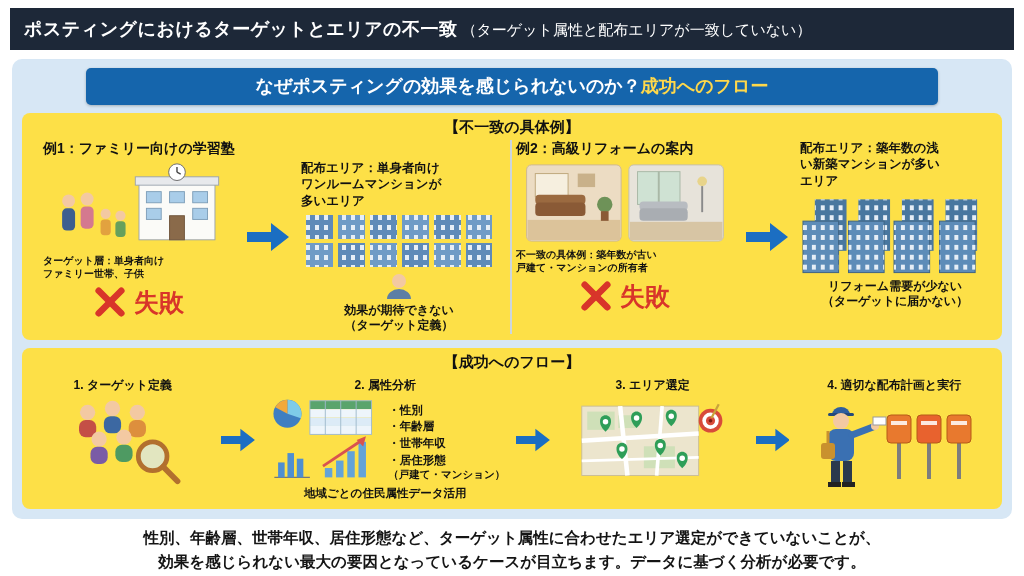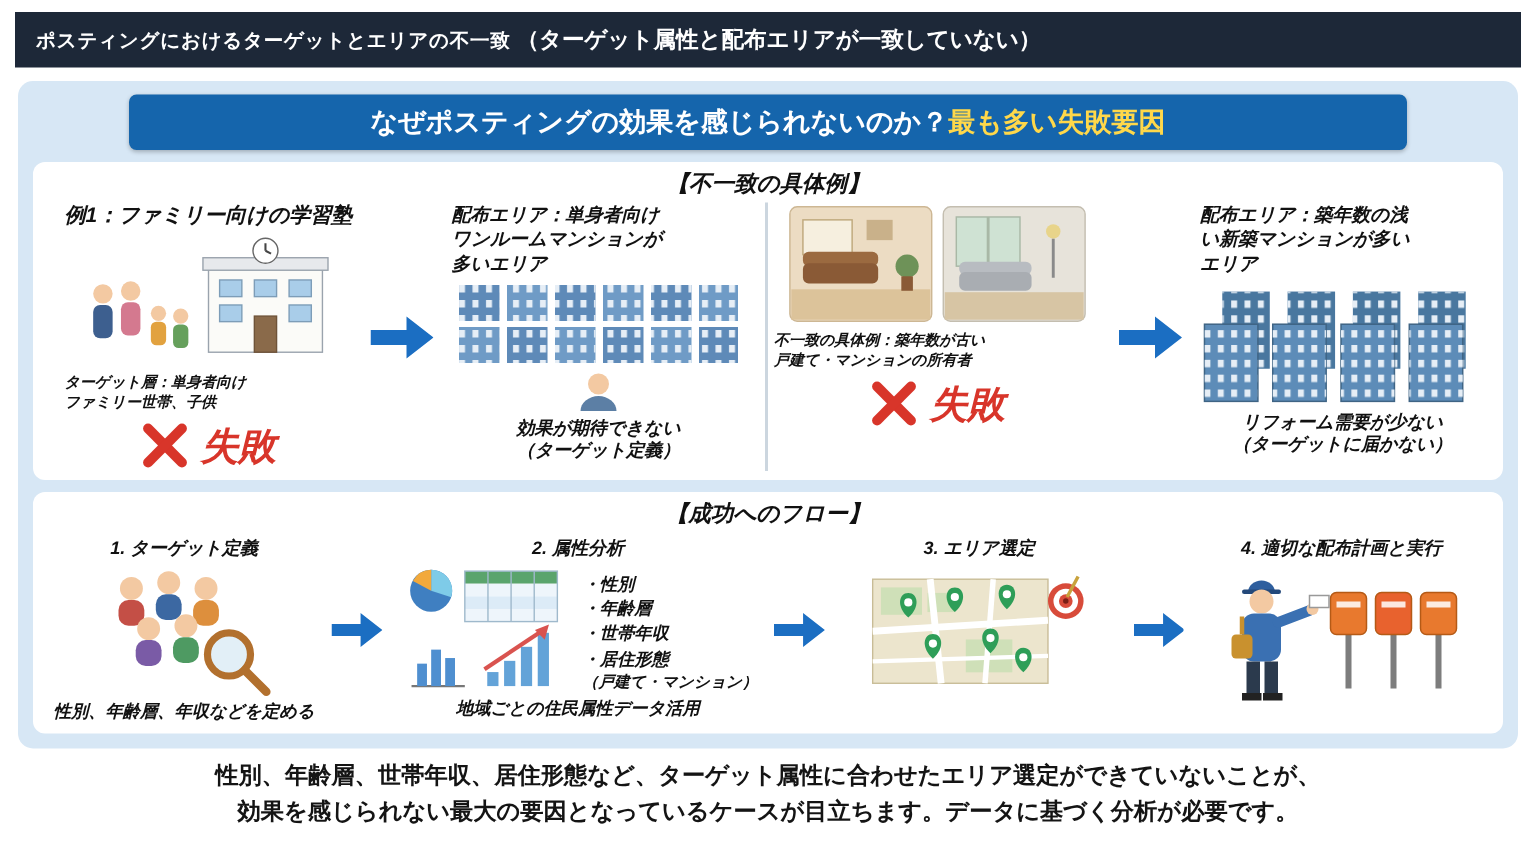--- a/index.html
+++ b/index.html
@@ -1,36 +1,36 @@
 <!DOCTYPE html>
 <html><head>
 <meta charset="utf-8">
 <style>
   * { box-sizing: border-box; margin: 0; padding: 0; }
   html,body { width:1024px; height:576px; overflow:hidden; }
   body { font-family:"Liberation Sans","DejaVu Sans",sans-serif; background:#fff; color:#111; }
 
   .header { margin:8px 10px 0; background:#1d2838; color:#fff; display:flex; align-items:baseline; gap:4px; padding:9px 14px; }
-  .header-title { font-size:13px; font-weight:bold; letter-spacing:.5px; }
-  .header-sub { font-size:15px; font-weight:bold; }
+  .header-title { font-size:18px; font-weight:bold; letter-spacing:.5px; }
+  .header-sub { font-size:15px; font-weight:normal; }
 
   .panel { margin:9px 12px 0; background:#d7e7f5; border-radius:10px; padding:9px 10px 10px; }
 
   .banner { width:852px; margin:0 auto; background:#1565ac; border-radius:5px; text-align:center; padding:6px 0 7px; font-size:18px; font-weight:bold; color:#fff; box-shadow:0 1px 3px rgba(0,0,0,.25); }
   .banner .hl { color:#ffd84a; }
 
-  .white-box { background:#ffffff; border-radius:8px; margin-top:8px; padding:3px 8px 6px;font-style:italic; }
+  .white-box { background:#fde047; border-radius:8px; margin-top:8px; padding:3px 8px 6px; }
   .section-title { text-align:center; font-weight:bold; font-size:15px; padding:2px 0 3px; }
 
   .examples { display:flex; }
   .example { flex:1; display:flex; justify-content:center; gap:12px; padding:0 4px; }
   .example.second { border-left:2px solid #ccd6df; }
 
   .col { display:flex; flex-direction:column; align-items:center; gap:4px; }
-  .colL1 { width:192px; } .colR1 { width:196px; }
+  .colL1 { width:192px; } .colR1 { width:196px;margin-top:20px; }
   .colL2 { width:218px; } .colR2 { width:190px; }
   .ex-title { font-size:14px; font-weight:bold; align-self:flex-start; }
   .area-text { font-size:12.5px; font-weight:bold; white-space:pre-line; line-height:1.3; align-self:flex-start; }
   .target-text { font-size:10px; font-weight:bold; white-space:pre-line; line-height:1.3; text-align:left; align-self:flex-start; }
   .result-text { font-size:12px; font-weight:bold; white-space:pre-line; text-align:center; line-height:1.3; }
 
   .fail { display:flex; align-items:flex-start; gap:8px; margin-top:2px; }
   .fail-label { color:#d8352a; font-size:25px; font-weight:bold; }
 
   .arrow-cell { display:flex; align-items:center; }
@@ -57,21 +57,21 @@
 </svg>
 
 <div class="header">
   <span class="header-title">ポスティングにおけるターゲットとエリアの不一致</span>
   <span class="header-sub">（ターゲット属性と配布エリアが一致していない）</span>
 </div>
 
 <div class="panel">
 
   <div class="banner">
-    <span>なぜポスティングの効果を感じられないのか？</span><span class="hl">最も多い失敗要因</span>
+    <span>なぜポスティングの効果を感じられないのか？</span><span class="hl">成功へのフロー</span>
   </div>
 
   <div class="white-box">
     <div class="section-title">【不一致の具体例】</div>
 
     <div class="examples">
 
       <div class="example">
         <div class="col colL1">
           <div class="ex-title">例1：ファミリー向けの学習塾</div>
@@ -149,20 +149,21 @@
             <circle cx="15" cy="8" r="7" fill="#f3c9a2"></circle>
             <path d="M3,26 a12,10 0 0 1 24,0 z" fill="#5c7fa5"></path>
           </svg>
           <div class="result-text">効果が期待できない
 （ターゲット定義）</div>
         </div>
       </div>
 
       <div class="example second">
         <div class="col colL2">
+          <div class="ex-title">例2：高級リフォームの案内</div>
           <svg width="210" height="82" viewBox="0 0 210 85">
             <rect x="3" y="3" width="98" height="79" rx="5" fill="#ecdcc3" stroke="#cdb794"></rect>
             <rect x="4" y="60" width="96" height="21" fill="#dcc39a"></rect>
             <rect x="12" y="12" width="34" height="24" fill="#f6efdf" stroke="#bfa87c"></rect>
             <rect x="56" y="12" width="18" height="14" fill="#c9b18a"></rect>
             <rect x="12" y="34" width="52" height="10" rx="4" fill="#9b6a40"></rect>
             <rect x="12" y="42" width="52" height="14" rx="4" fill="#8a5a36"></rect>
             <circle cx="84" cy="44" r="8" fill="#6e9258"></circle>
             <rect x="80" y="51" width="8" height="10" fill="#8a5a36"></rect>
             <rect x="109" y="3" width="98" height="79" rx="5" fill="#e7e3da" stroke="#c4beb0"></rect>
@@ -235,21 +236,20 @@
             <rect x="45" y="20" width="18" height="18" rx="7" fill="#3c68a2"></rect>
           <circle cx="80" cy="16" r="8" fill="#f3c9a2"></circle>
             <rect x="71" y="24" width="18" height="18" rx="7" fill="#dd8f3d"></rect>
           <circle cx="40" cy="44" r="8" fill="#f3c9a2"></circle>
             <rect x="31" y="52" width="18" height="18" rx="7" fill="#7a5ba6"></rect>
           <circle cx="66" cy="42" r="8" fill="#f3c9a2"></circle>
             <rect x="57" y="50" width="18" height="18" rx="7" fill="#4e9a62"></rect>
           <circle cx="96" cy="62" r="15" fill="#d6e8f4" fill-opacity="0.7" stroke="#b2702e" stroke-width="5"></circle>
           <line x1="107" y1="73" x2="122" y2="88" stroke="#b2702e" stroke-width="6" stroke-linecap="round"></line>
         </svg>
-        <div class="step-caption">性別、年齢層、年収などを定める</div>
       </div>
 
       <svg width="34" height="26" viewBox="0 0 42 30">
         <polygon points="0,10 24,10 24,1 42,15 24,29 24,20 0,20" fill="#1b6ec2"></polygon>
       </svg>
 
       <div class="step" style="width:252px">
         <div class="step-title">2. 属性分析</div>
         <div class="step2-body">
           <svg width="115" height="86" viewBox="0 0 115 92">

